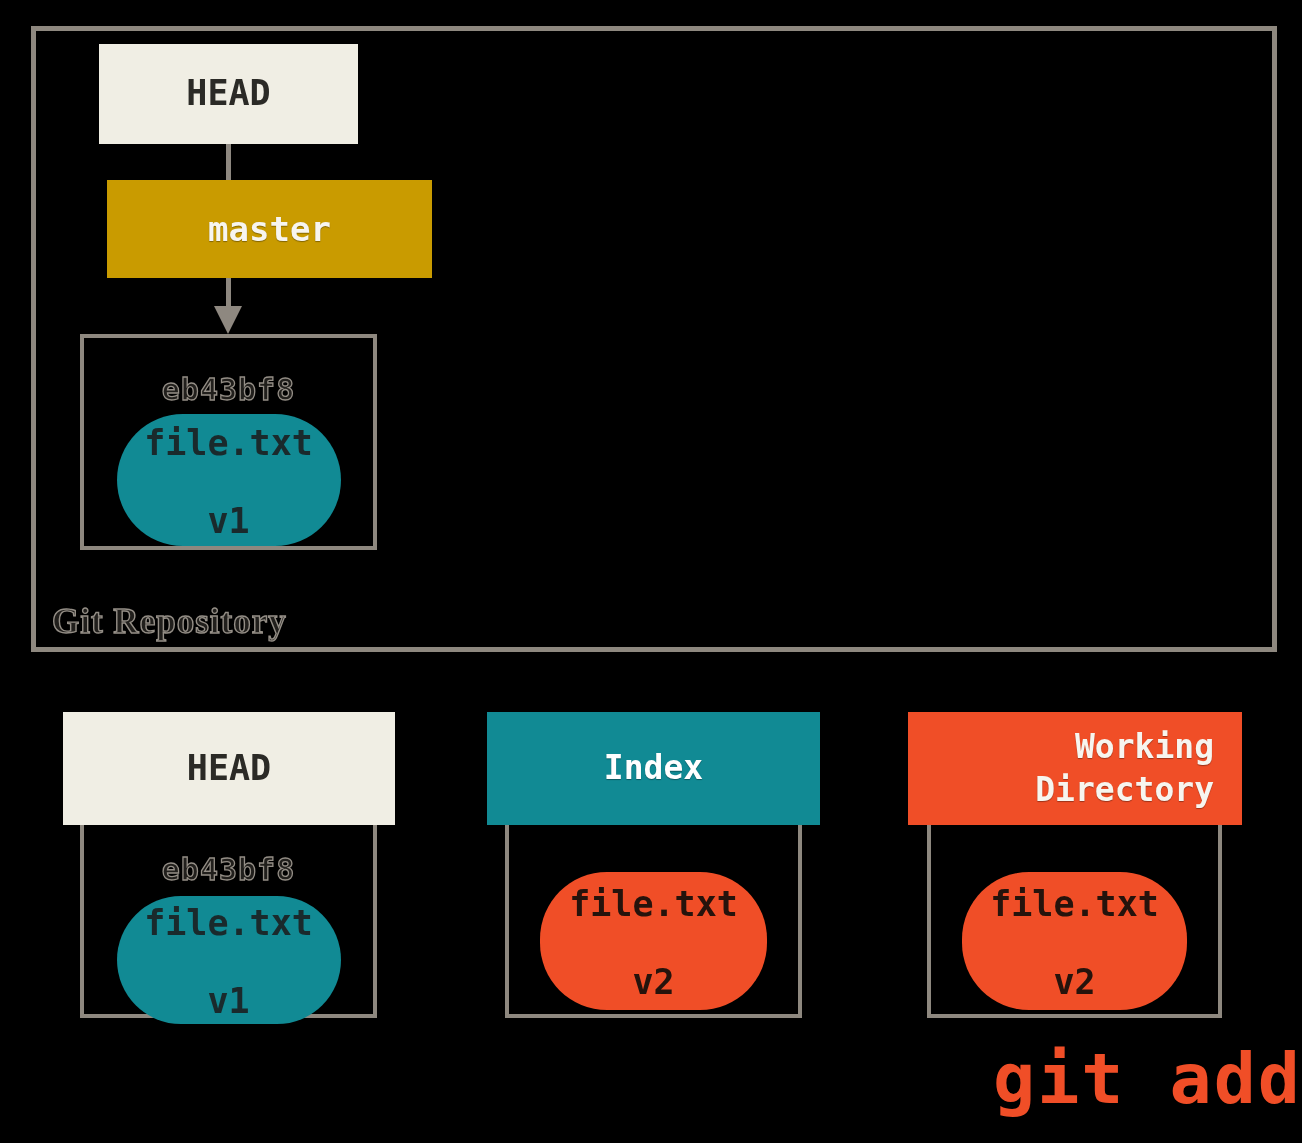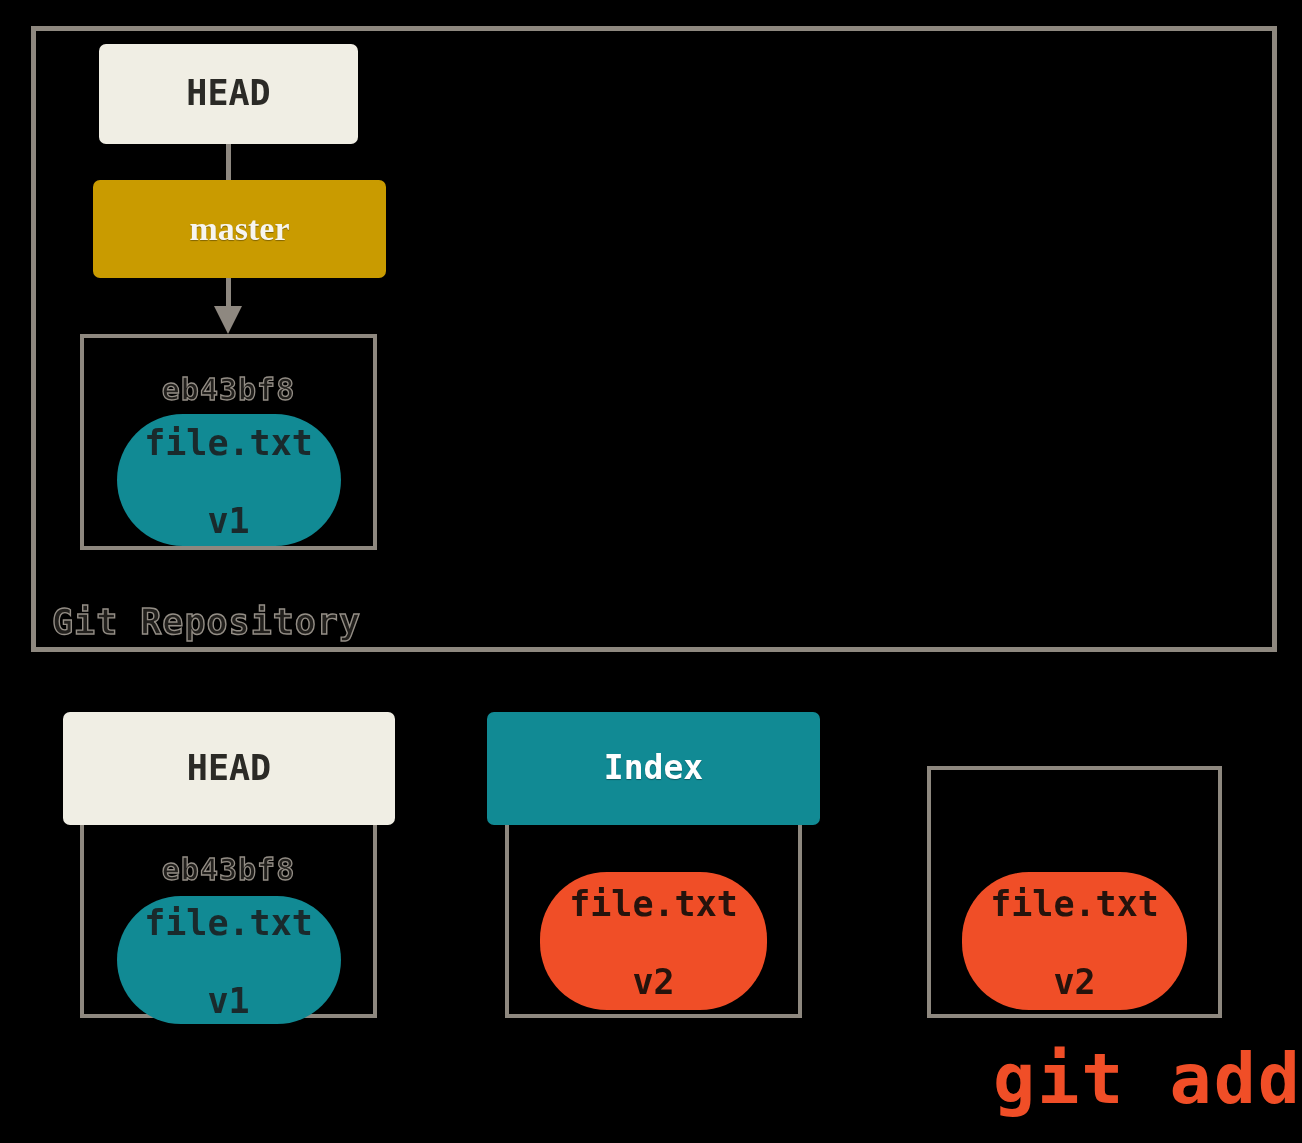--- a/index.html
+++ b/index.html
@@ -7,27 +7,27 @@
     position:relative; width:1302px; height:1143px; background:#000;
     font-family:"DejaVu Sans Mono","Liberation Mono",monospace;
     overflow:hidden;
   }
   .abs { position:absolute; box-sizing:border-box; }
 
   
   .repo-outline { left:31px; top:26px; width:1246px; height:626px; border:5px solid #8E887F; }
   .repo-label {
     left:52px; top:602px; font-size:35px; font-weight:bold;
-    color:#211F1C; -webkit-text-stroke:1.4px #948E86; letter-spacing:1px;
+    color:#211F1C; -webkit-text-stroke:1.4px #948E86; letter-spacing:1px;font-family:Liberation Serif, serif;
   }
 
   
   .hdr {
     display:flex; align-items:center; justify-content:center; text-align:right;
-    font-weight:bold; z-index:3; line-height:1.3;border-radius:7px;
+    font-weight:bold; z-index:3; line-height:1.3;
   }
   .hdr.cream  { background:#F0EEE4; color:#2B2A26; }
   .hdr.teal   { background:#118A94; color:#ffffff; text-shadow:0 1px 1px rgba(0,0,0,.35); }
   .hdr.orange { background:#F04E27; color:#F7F5EF; text-shadow:0 1px 1px rgba(0,0,0,.35); }
   .hdr.gold   { background:#C99B00; color:#F7F5EF; text-shadow:0 1px 1px rgba(0,0,0,.35); }
 
   .wirebox { border:4px solid #8E887F; display:flex; flex-direction:column; align-items:center; z-index:1; }
 
   .commit-id {
     font-size:30px; font-weight:bold; line-height:36px;
@@ -45,21 +45,21 @@
   .vline { width:5px; background:#8E8880; }
   .arrowhead {
     width:0; height:0;
     border-left:14px solid transparent; border-right:14px solid transparent;
     border-top:28px solid #8E8880;
   }
 
   
   .head-top   { left:99px;  top:44px;  width:259px; height:100px; font-size:35px; }
   .line1      { left:226px; top:144px; height:36px; }
-  .master-box { left:93px;  top:180px; width:293px; height:98px;  font-size:34px;font-family:Liberation Serif, serif; }
+  .master-box { left:107px;  top:180px; width:325px; height:98px;  font-size:34px; }
   .line2      { left:226px; top:278px; height:30px; }
   .arrow1     { left:214px; top:306px; }
   .commit-box { left:80px;  top:334px; width:297px; height:216px; padding-top:12px; }
   .commit-box .pill { margin-top:6px; }
 
   
   .col-hdr { top:712px; height:113px; font-size:33px; }
   .hdr1 { left:63px;  width:332px; font-size:35px; }
   .hdr2 { left:487px; width:333px; }
   .hdr3 { left:908px; width:334px; padding:0 28px; }
@@ -118,16 +118,17 @@
     </div>
   </div>
   <div class="abs hdr teal col-hdr hdr2">Index</div>
 
   <div class="abs wirebox col-box box3">
     <div class="pill orange">
       <span>file.txt</span>
       <span>v2</span>
     </div>
   </div>
+  <div class="abs hdr orange col-hdr hdr3">Working Directory</div>
 
   <div class="abs caption">git add</div>
 
 </div>
 
 </body></html>

